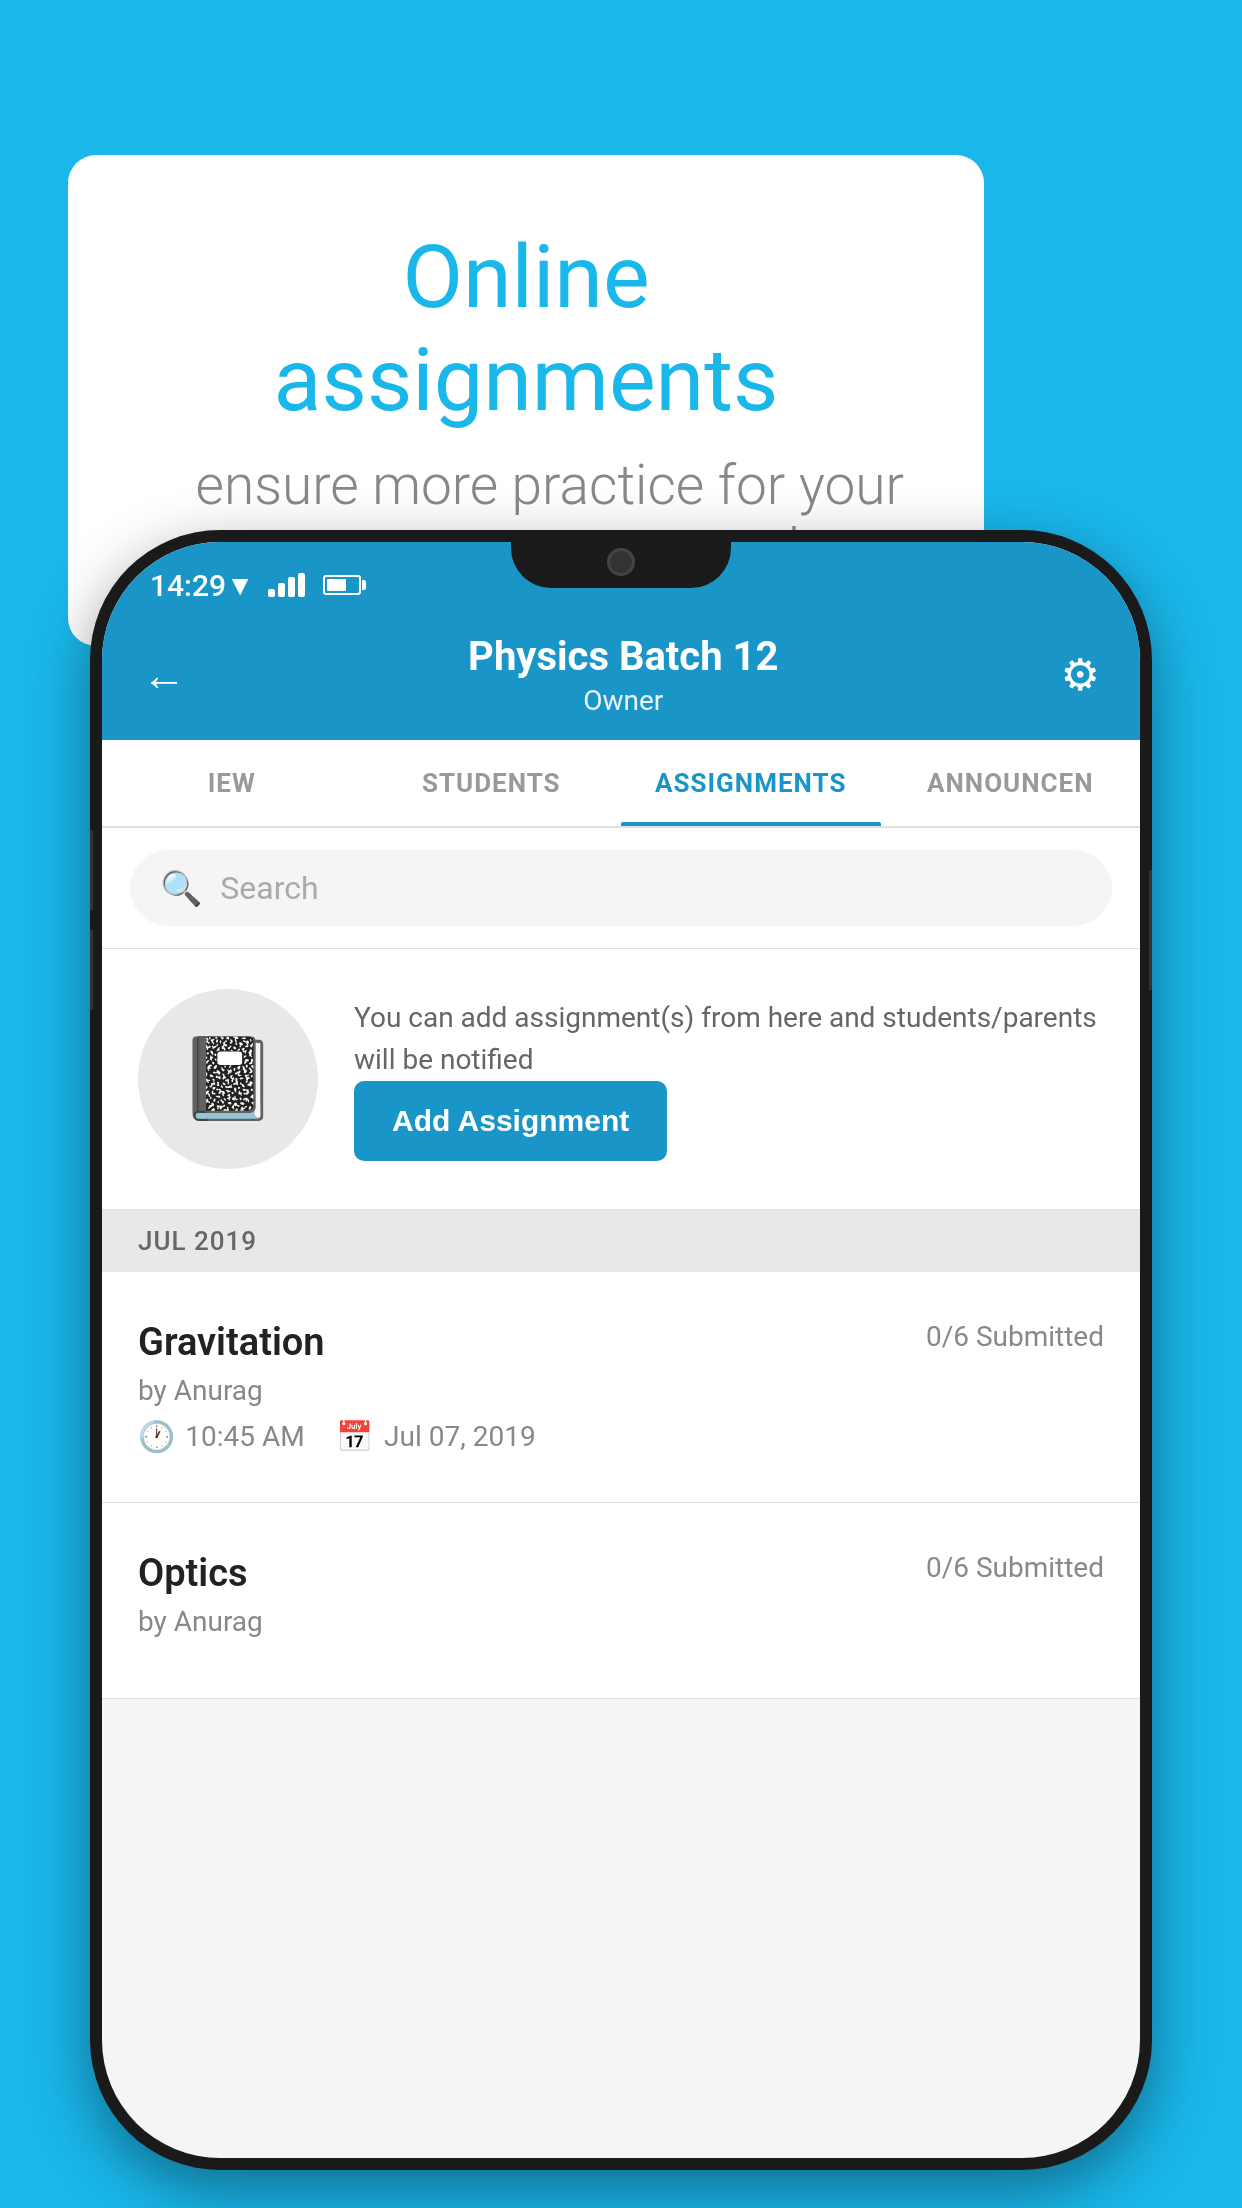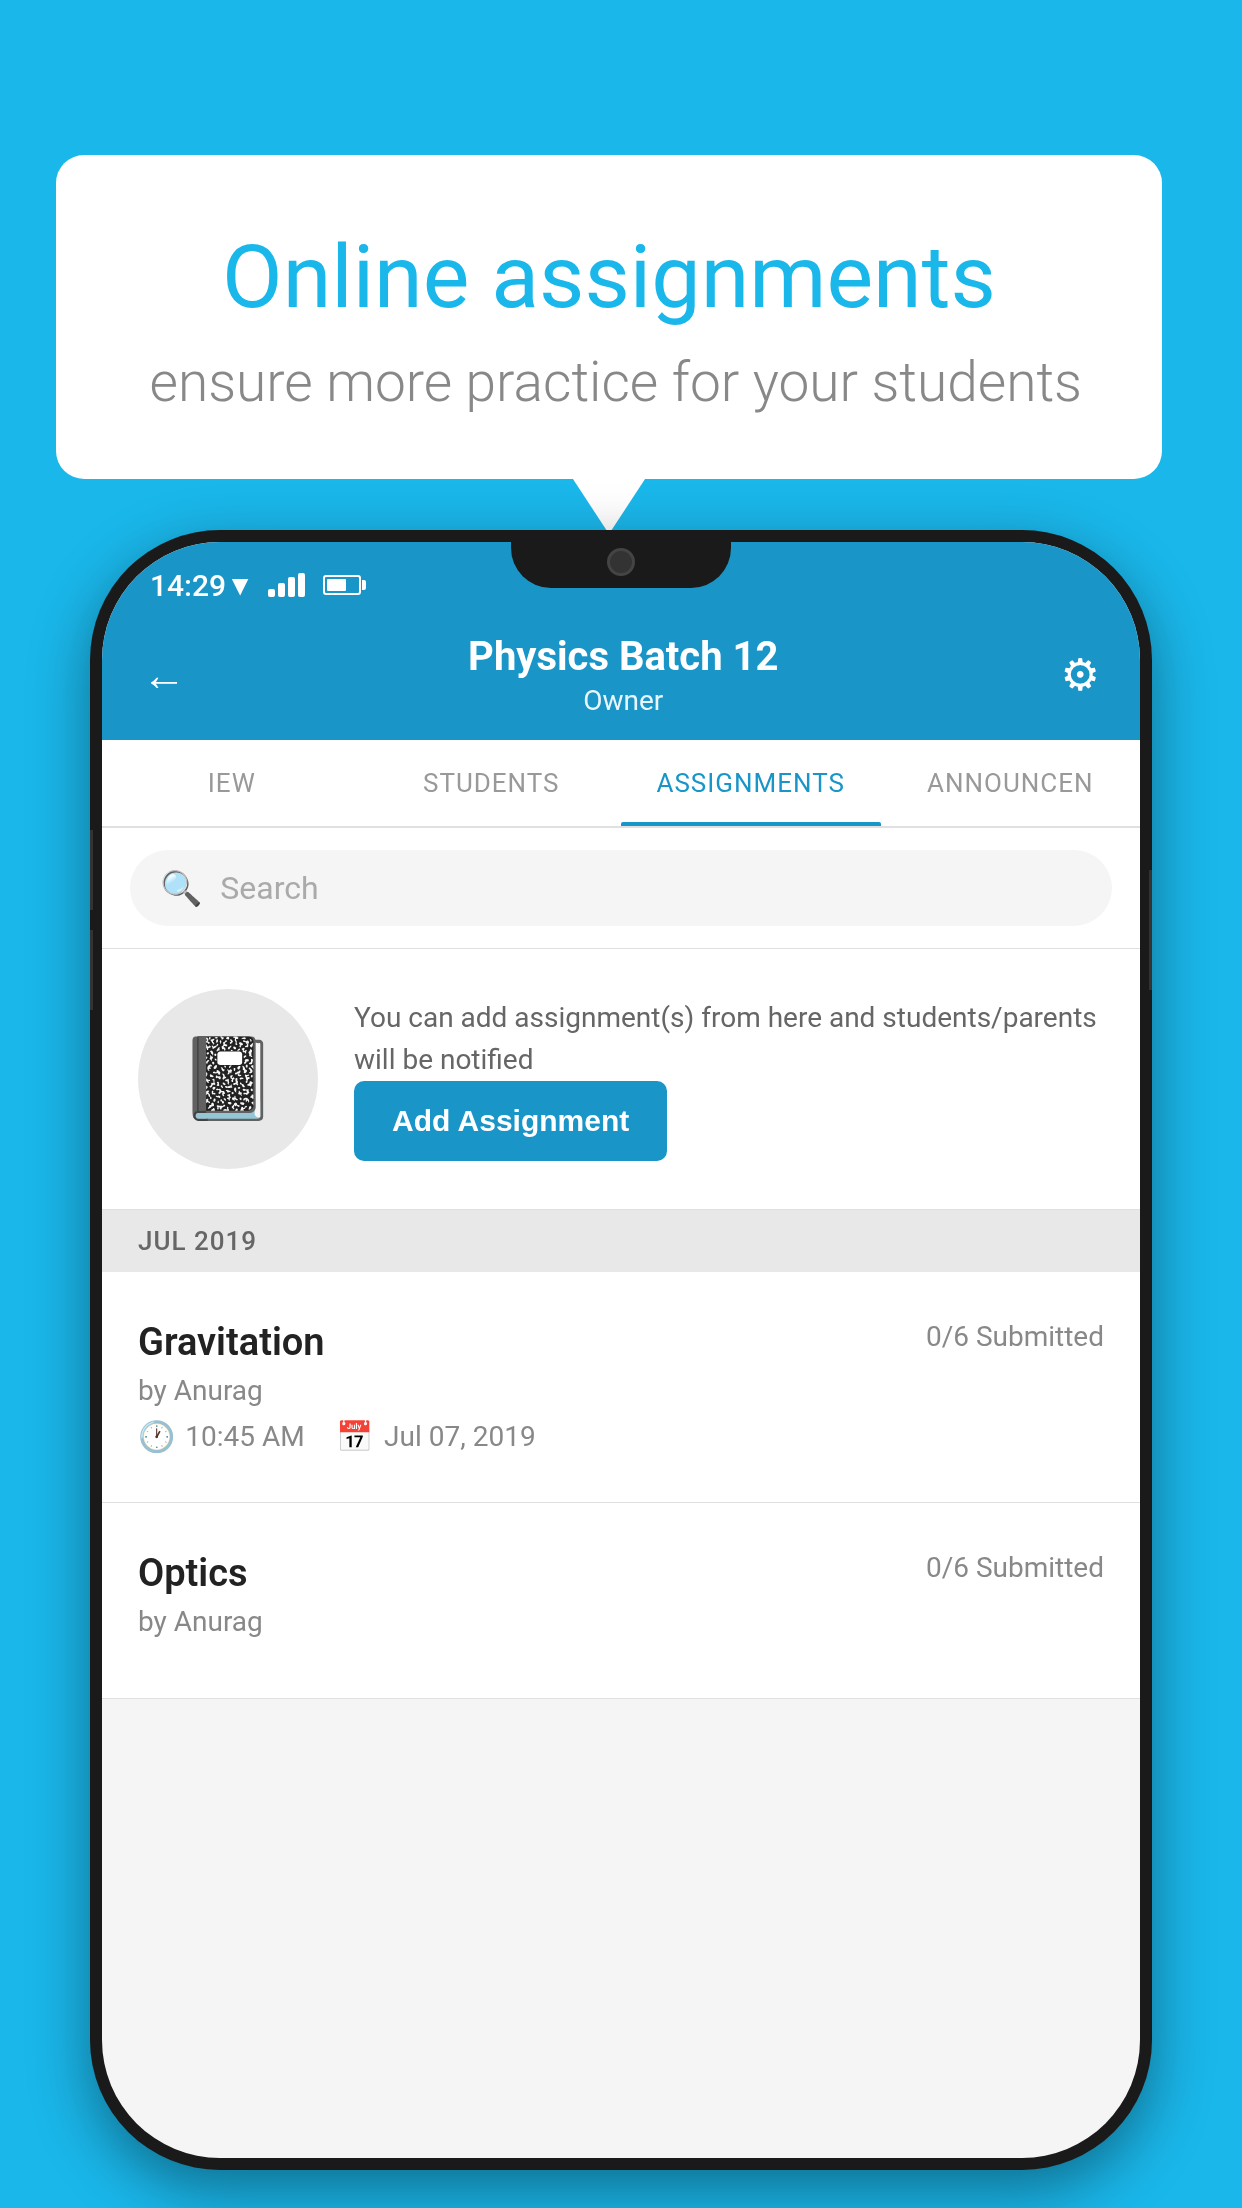--- a/index.html
+++ b/index.html
@@ -10,22 +10,22 @@
       background-color: #1ab7ea;
       font-family: 'Roboto', Arial, sans-serif;
       overflow: hidden;
       position: relative;
     }
 
     
     .speech-bubble-container {
       position: absolute;
       top: 155px;
-      left: 56px;
-      width: 1106px;
+      left: 68px;
+      width: 916px;
     }
 
     .speech-bubble {
       background: white;
       border-radius: 28px;
       padding: 70px 80px 65px 80px;
       position: relative;
     }
 
     .speech-bubble::after {
@@ -214,21 +214,21 @@
       display: flex;
       border-bottom: 2px solid #e0e0e0;
       overflow: hidden;
     }
 
     .tab {
       flex: 1;
       text-align: center;
       padding: 28px 10px;
       font-size: 26px;
-      font-weight: 400;
+      font-weight: 700;
       color: #999;
       letter-spacing: 1px;
       cursor: pointer;
       position: relative;
     }
 
     .tab.active {
       color: #1a95c8;
     }
 

